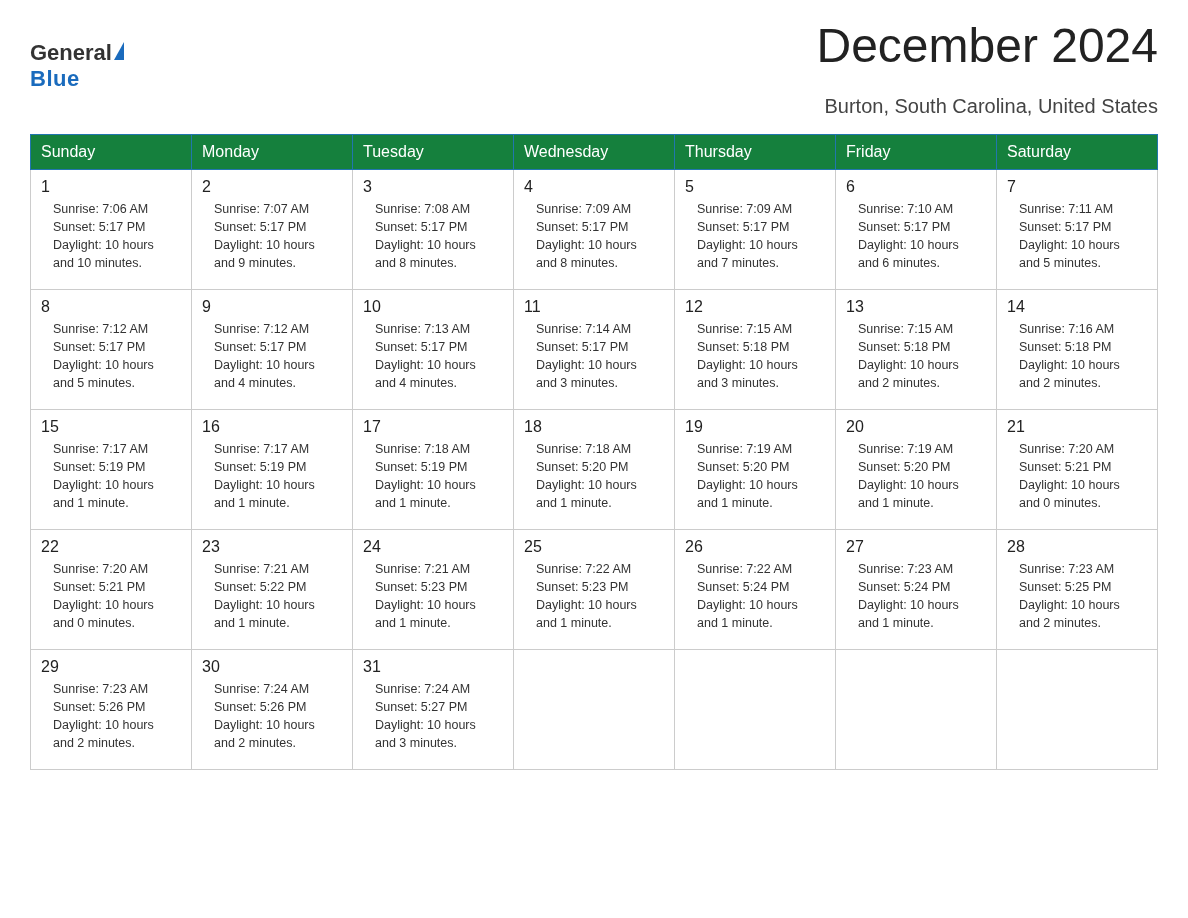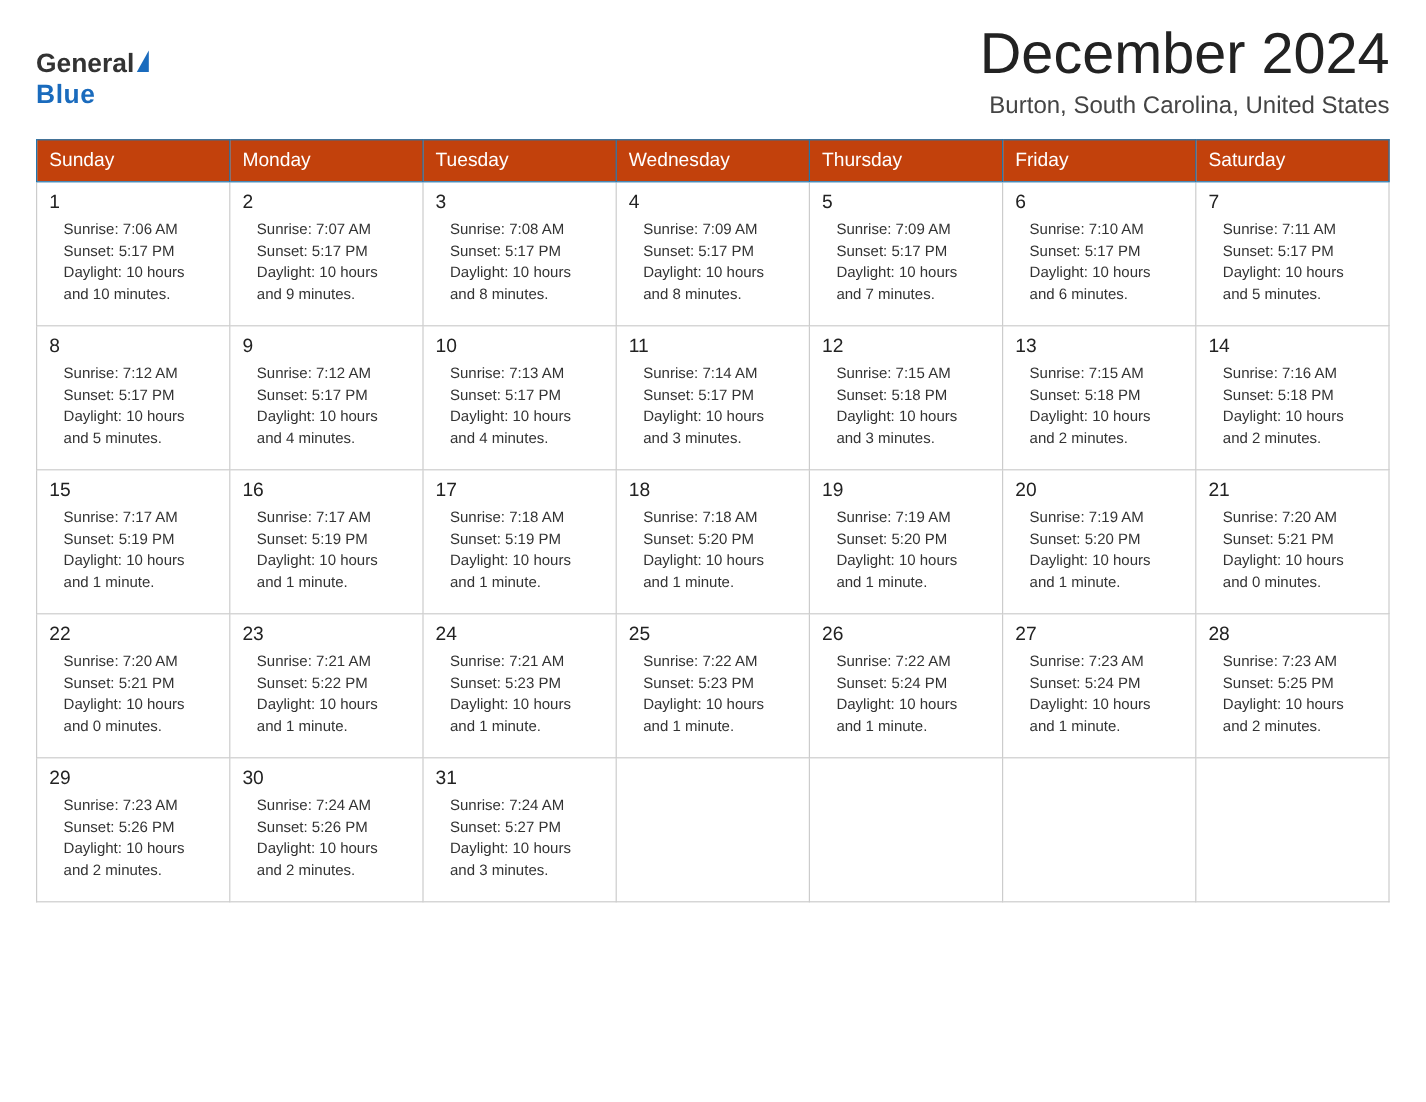--- a/index.html
+++ b/index.html
@@ -46,29 +46,29 @@
     }
     .month-title {
       font-size: 48px;
       font-weight: normal;
       color: #222;
       line-height: 1.1;
     }
     .location-subtitle {
       font-size: 20px;
       color: #444;
-      margin-top: 4px;
+      margin-top: 22px;
     }
     .calendar-table {
       width: 100%;
       border-collapse: collapse;
       table-layout: fixed;
     }
     .calendar-table th {
-      background-color: #c2410c;
+      background-color: #15803d;
       color: #fff;
       font-size: 16px;
       font-weight: normal;
       padding: 8px 10px;
       text-align: left;
       border: 1px solid #2176ae;
     }
     .calendar-table td {
       vertical-align: top;
       padding: 8px 10px;

